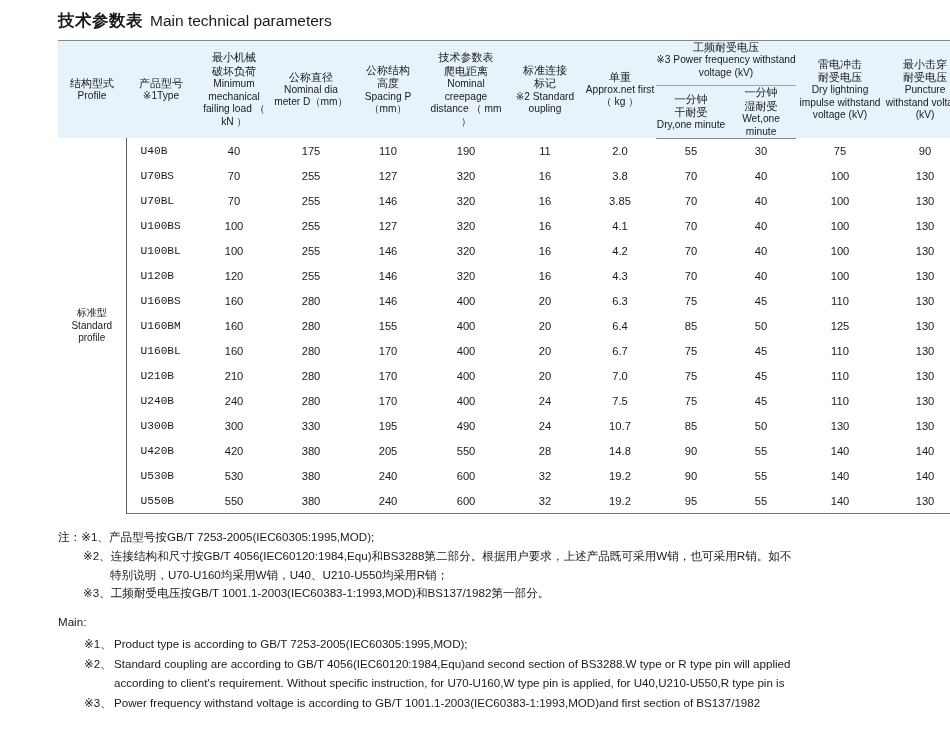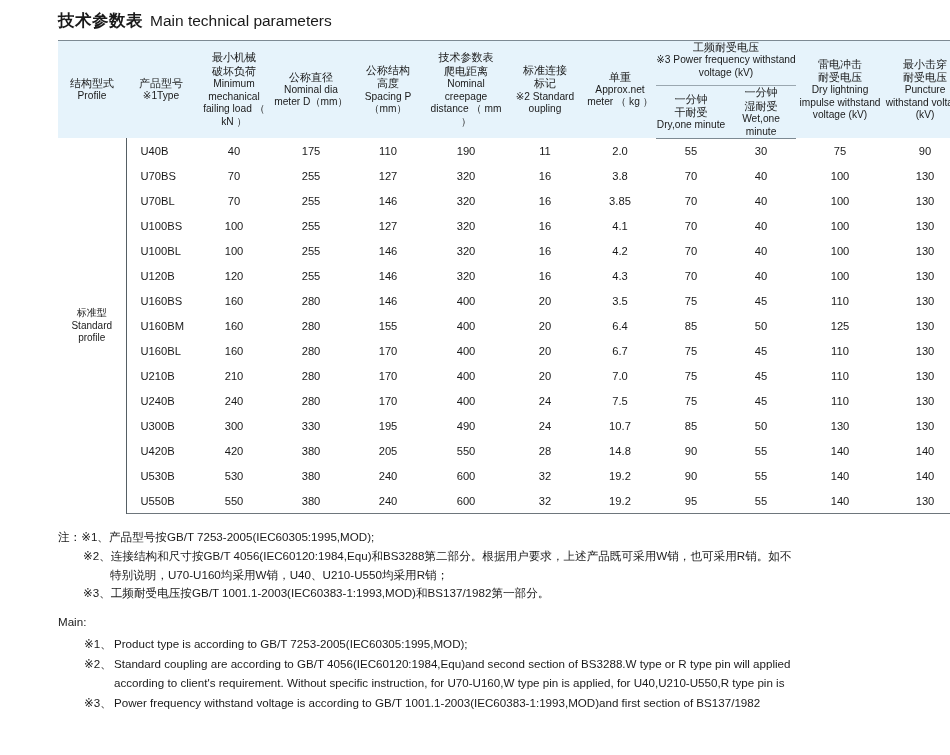--- a/index.html
+++ b/index.html
@@ -76,21 +76,21 @@
     padding: 2px 1px;
   }
   tbody td.lastcol { border-right: none; }
   tbody td.profile-cell {
     border-right: 1px solid #555e64;
     border-bottom: none;
     font-size: 10px;
     line-height: 1.25;
     vertical-align: middle;
   }
-  tbody td.typecol { padding-left: 14px; text-align: left; }
+  tbody td.typecol { padding-left: 14px; text-align: left; font-family: Liberation Mono, monospace; }
   tbody tr:last-child td { border-bottom: 1px solid #6e767c; }
   .pf-cn { display: block; }
   .pf-en { display: block; }
 
   
   .notes {
     padding: 14px 20px 0 22px;
     font-size: 11.6px;
     line-height: 1.62;
   }
@@ -166,21 +166,21 @@
             <span class="h-cn">爬电距离</span>
             <span class="h-en">Nominal creepage distance （ mm ）</span>
           </th>
           <th rowspan="2">
             <span class="h-cn">标准连接</span>
             <span class="h-cn">标记</span>
             <span class="h-en">※2 Standard oupling</span>
           </th>
           <th rowspan="2">
             <span class="h-cn">单重</span>
-            <span class="h-en">Approx.net meter （ kg ）</span>
+            <span class="h-en">Approx.net first （ kg ）</span>
           </th>
           <th colspan="2" class="grp">
             <span class="h-cn">工频耐受电压</span>
             <span class="h-en">※3 Power frequency withstand voltage (kV)</span>
           </th>
           <th rowspan="2">
             <span class="h-cn">雷电冲击</span>
             <span class="h-cn">耐受电压</span>
             <span class="h-en">Dry lightning impulse withstand voltage (kV)</span>
           </th>
@@ -287,21 +287,21 @@
             <td>100</td>
             <td class="lastcol">130</td>
           </tr>
           <tr>
             <td class="typecol">U160BS</td>
             <td>160</td>
             <td>280</td>
             <td>146</td>
             <td>400</td>
             <td>20</td>
-            <td>3.5</td>
+            <td>6.3</td>
             <td>75</td>
             <td>45</td>
             <td>110</td>
             <td class="lastcol">130</td>
           </tr>
           <tr>
             <td class="typecol">U160BM</td>
             <td>160</td>
             <td>280</td>
             <td>155</td>

